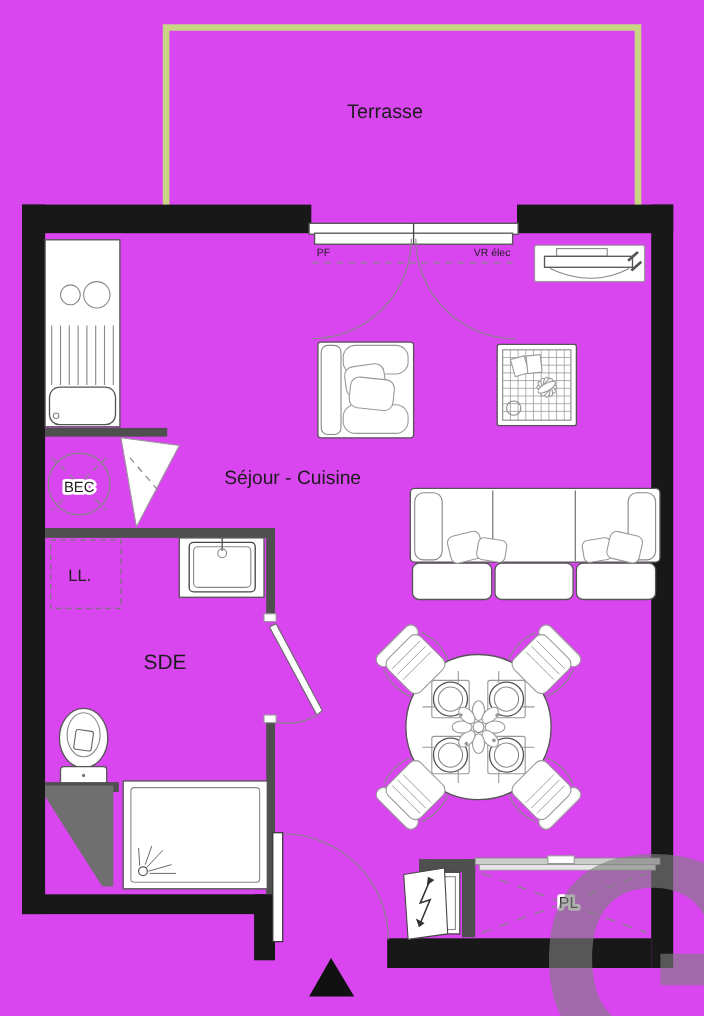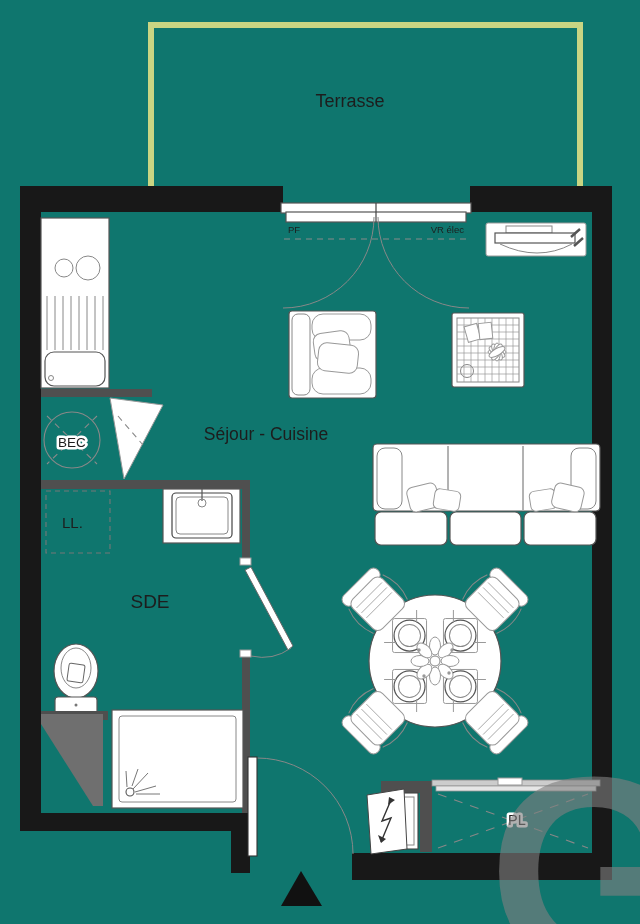--- a/index.html
+++ b/index.html
@@ -1,16 +1,16 @@
 <!DOCTYPE html>
 <html style="--wall: #181818; --partition: #4f4f4f; --shade: #6f6f6f; --terrace_border: #c9d583; --track: #cccccc; --watermark: #8f8f8f;"><head>
 <meta charset="utf-8">
 <style>
   html,body{margin:0;padding:0;background:#fff;}
-  .stage{position:relative;width:640px;height:924px;background:#0f766e;overflow:hidden;}
+  .stage{position:relative;width:640px;height:924px;background:#d946ef;overflow:hidden;}
   svg{display:block;}
   text{font-family:"Liberation Sans","DejaVu Sans",sans-serif;fill:#1d1d1d;}
   .wall{fill:var(--wall);}
   .partition{fill:var(--partition);}
   .shade{fill:var(--shade);}
   .terrace-border{fill:none;stroke:var(--terrace_border);stroke-width:6;}
   .thin{fill:#fff;stroke:#555;stroke-width:1.2;}
   .thin2{fill:none;stroke:#888;stroke-width:1;}
   .lite{fill:#fff;stroke:#999;stroke-width:1;}
   .dash{fill:none;stroke:#8a8a8a;stroke-width:1.1;stroke-dasharray:6 5;}

